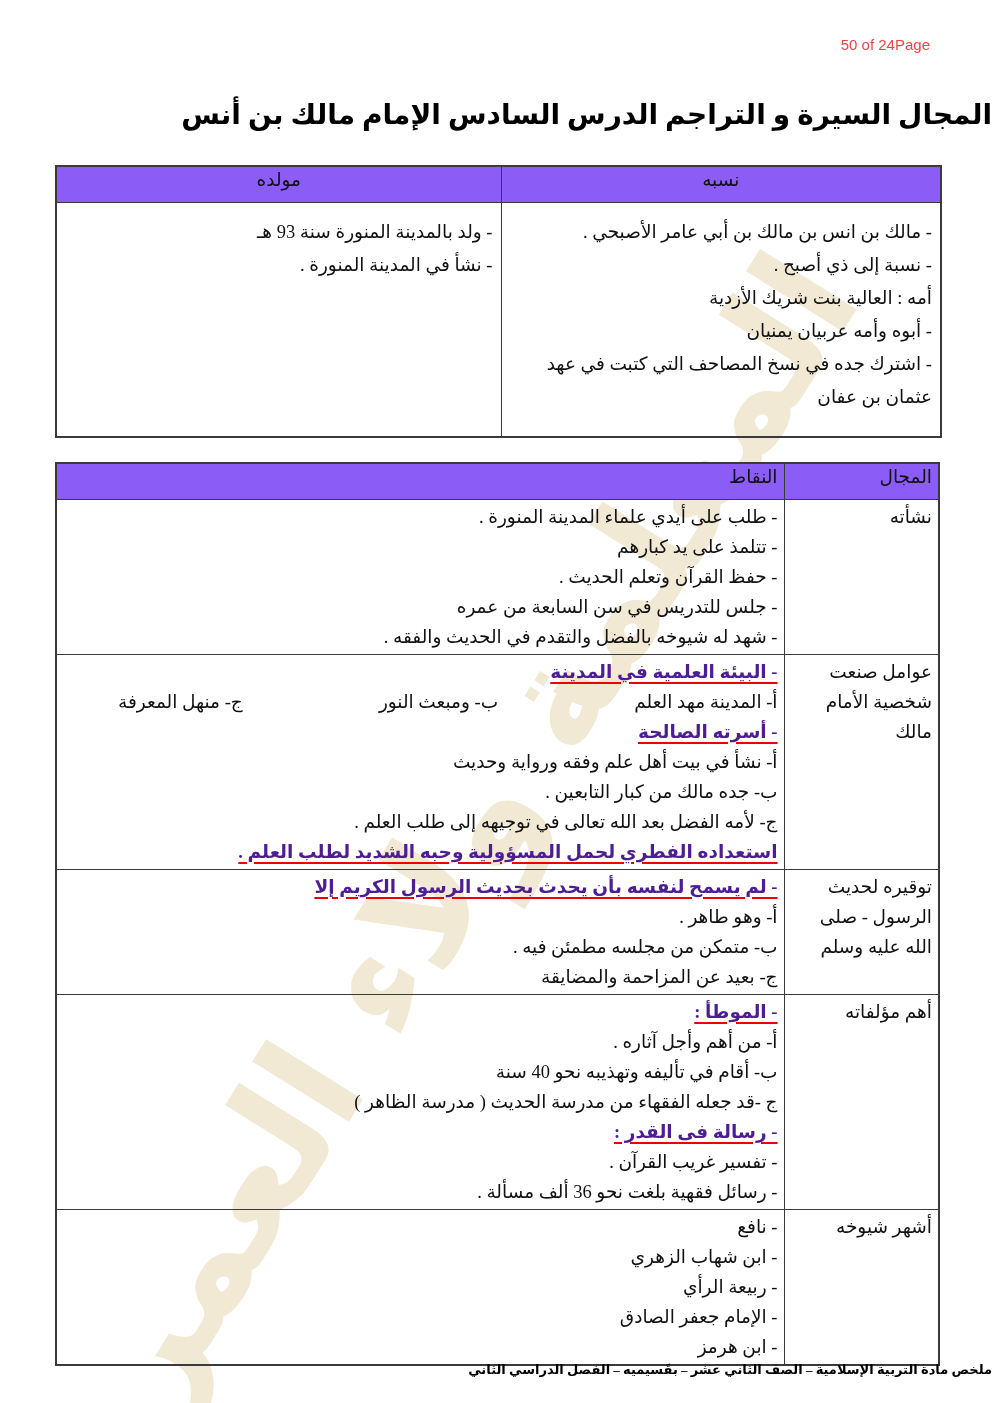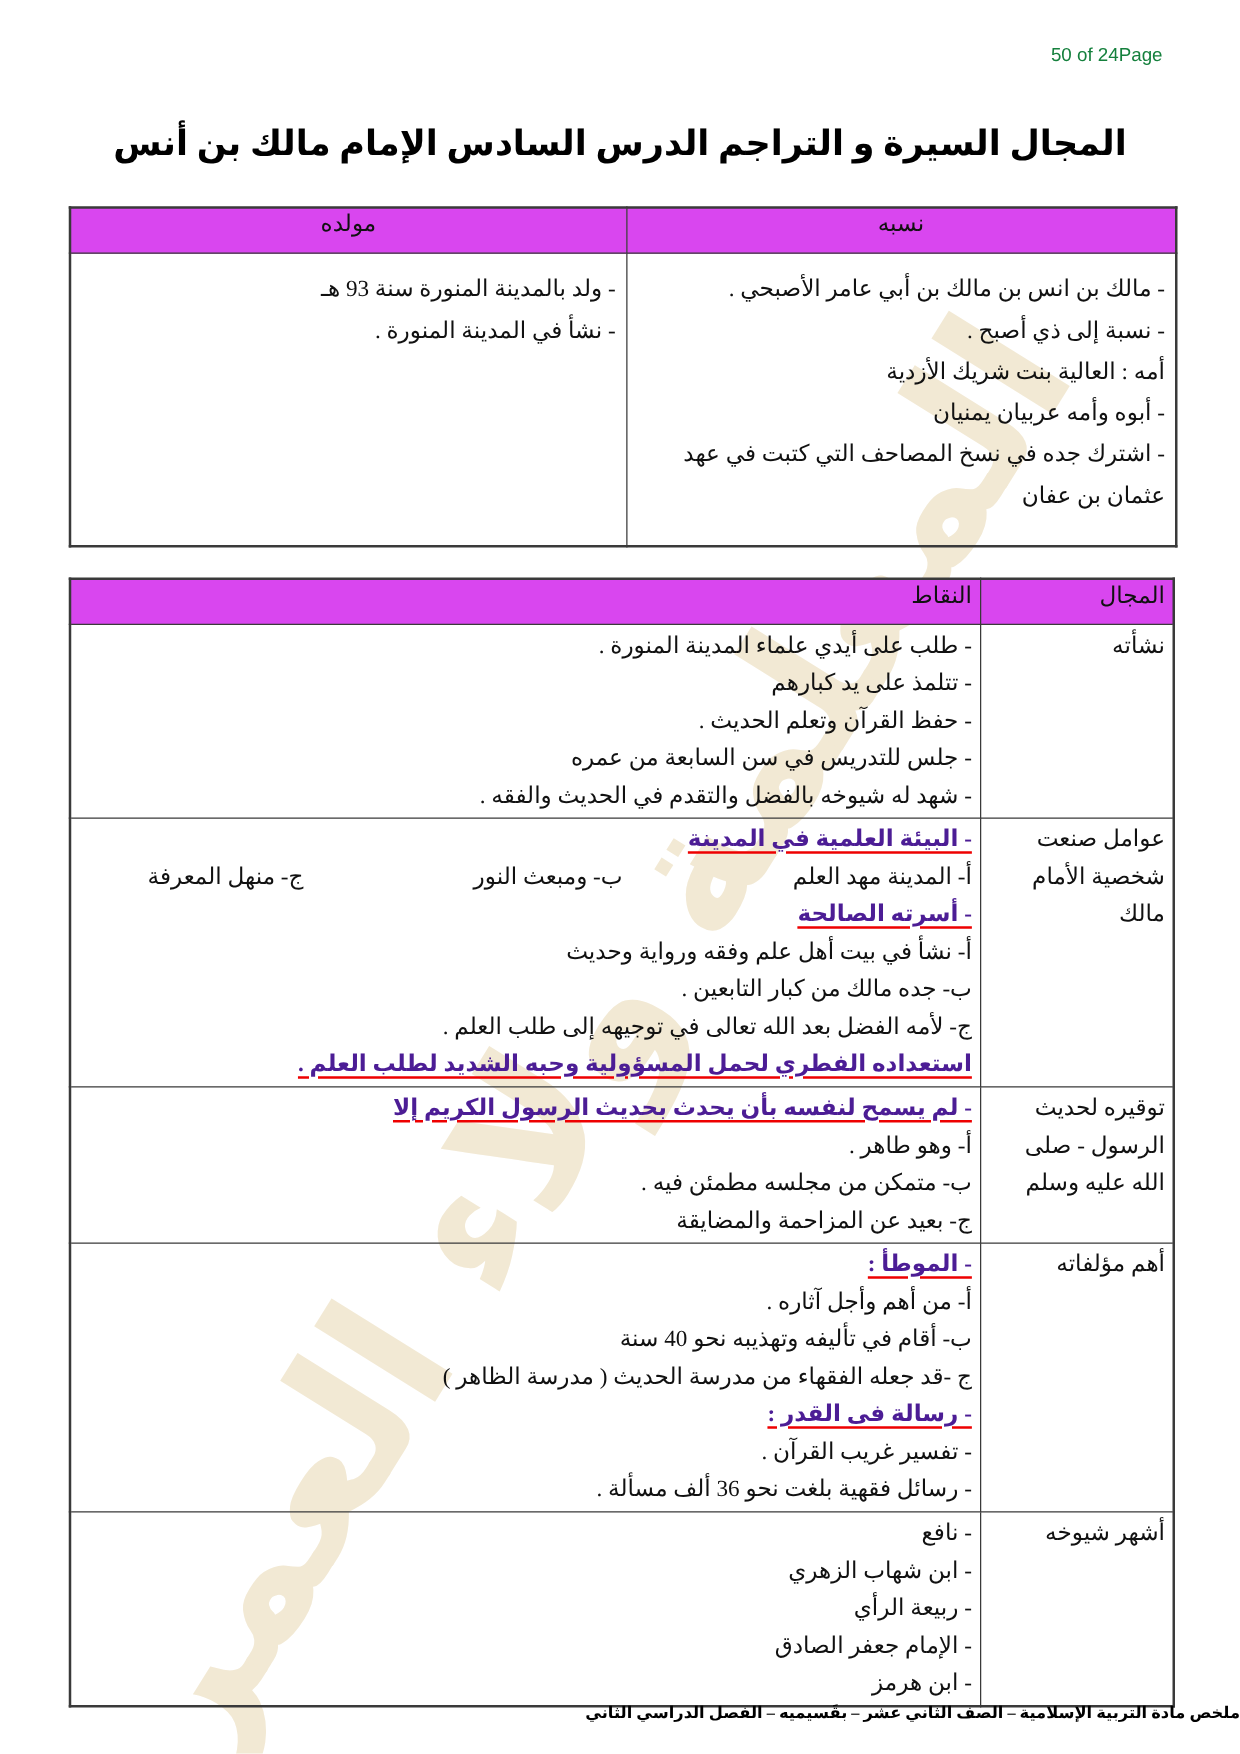--- a/index.html
+++ b/index.html
@@ -17,41 +17,41 @@
     left:470px;top:830px;
     transform:translate(-50%,-50%) rotate(-58deg);
     font-size:150px;font-weight:bold;white-space:nowrap;
     color:#f2e9d4;direction:rtl;
     font-family:"DejaVu Sans",sans-serif;
     user-select:none;
   }
   .page-number{
     position:absolute;top:36px;right:62px;
     font-family:"Liberation Sans",sans-serif;
-    font-size:15px;color:#15803d;
+    font-size:15px;color:#ef4444;
   }
   .title{
     position:absolute;top:98px;left:0;right:0;
-    margin:0;text-align:center;direction:rtl;
+    margin:0;direction:rtl;
     font-size:28px;font-weight:bold;color:#000;
   }
   table.tbl{
     position:absolute;left:55px;width:885px;
     border-collapse:collapse;direction:rtl;
     table-layout:fixed;
     background:transparent;
   }
   table.tbl th,table.tbl td{
     border:1px solid #3a3a3a;
     vertical-align:top;
     font-size:18.5px;
   }
   table.tbl{border:2px solid #3a3a3a;}
   table.tbl th{
-    background:#d946ef;
+    background:#8b5cf6;
     font-weight:normal;
     height:31px;
     padding:2px 6px;
   }
   .birth-table{top:165px;}
   .birth-table th{text-align:center;}
   .birth-table td{
     height:207px;
     padding:13px 8px;
     text-align:right;

